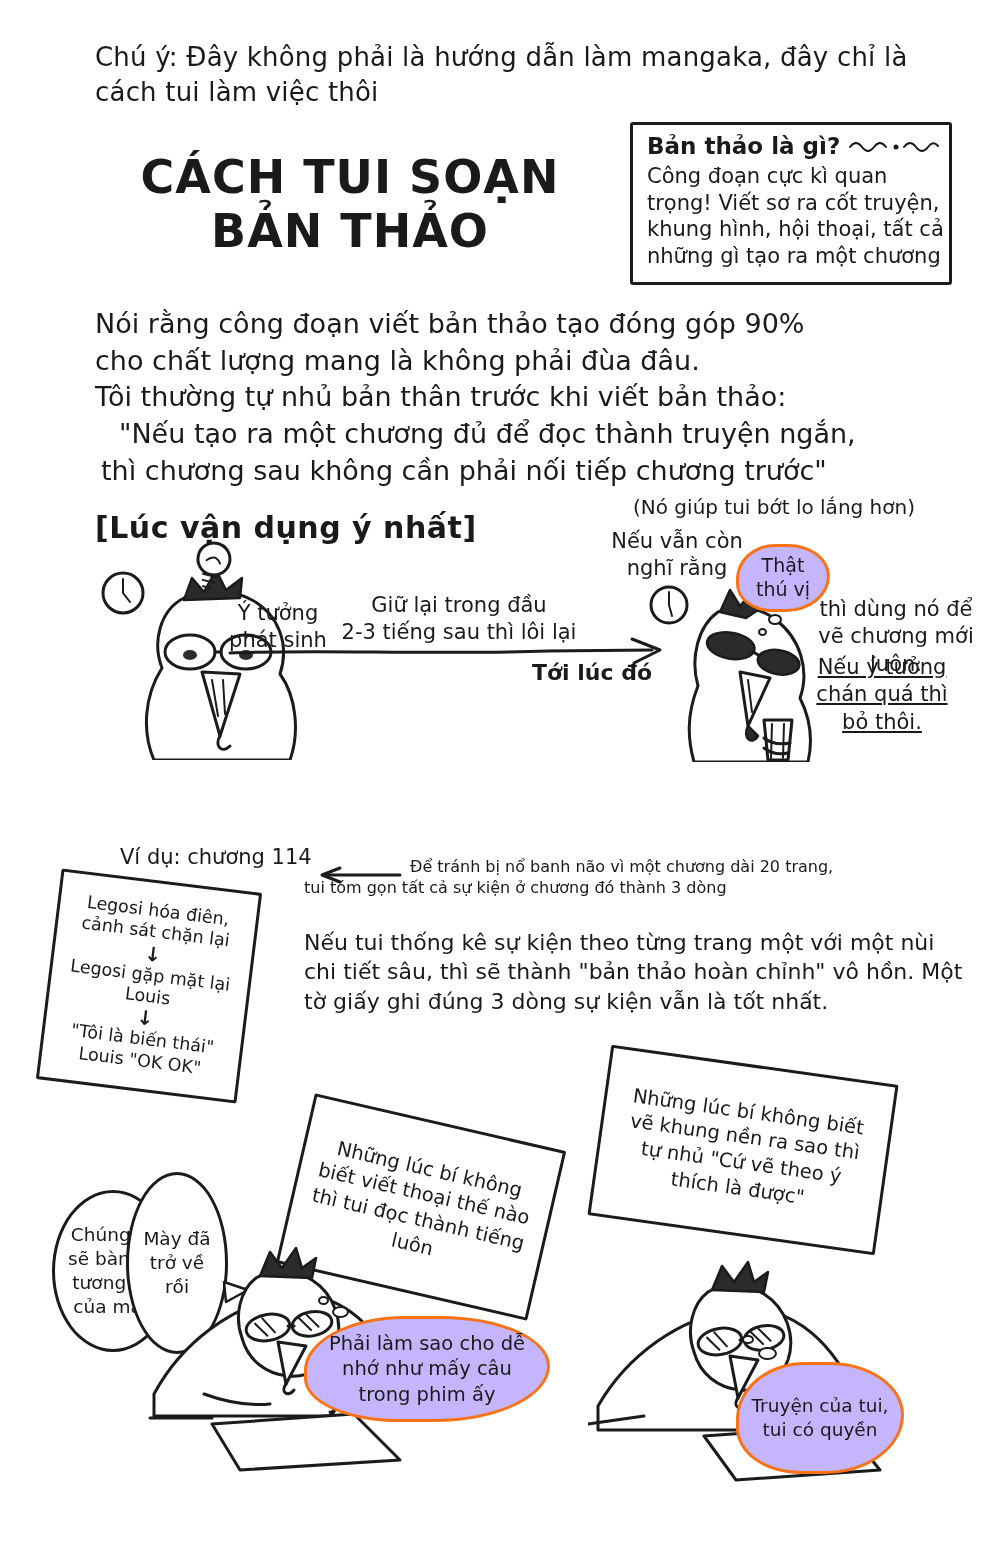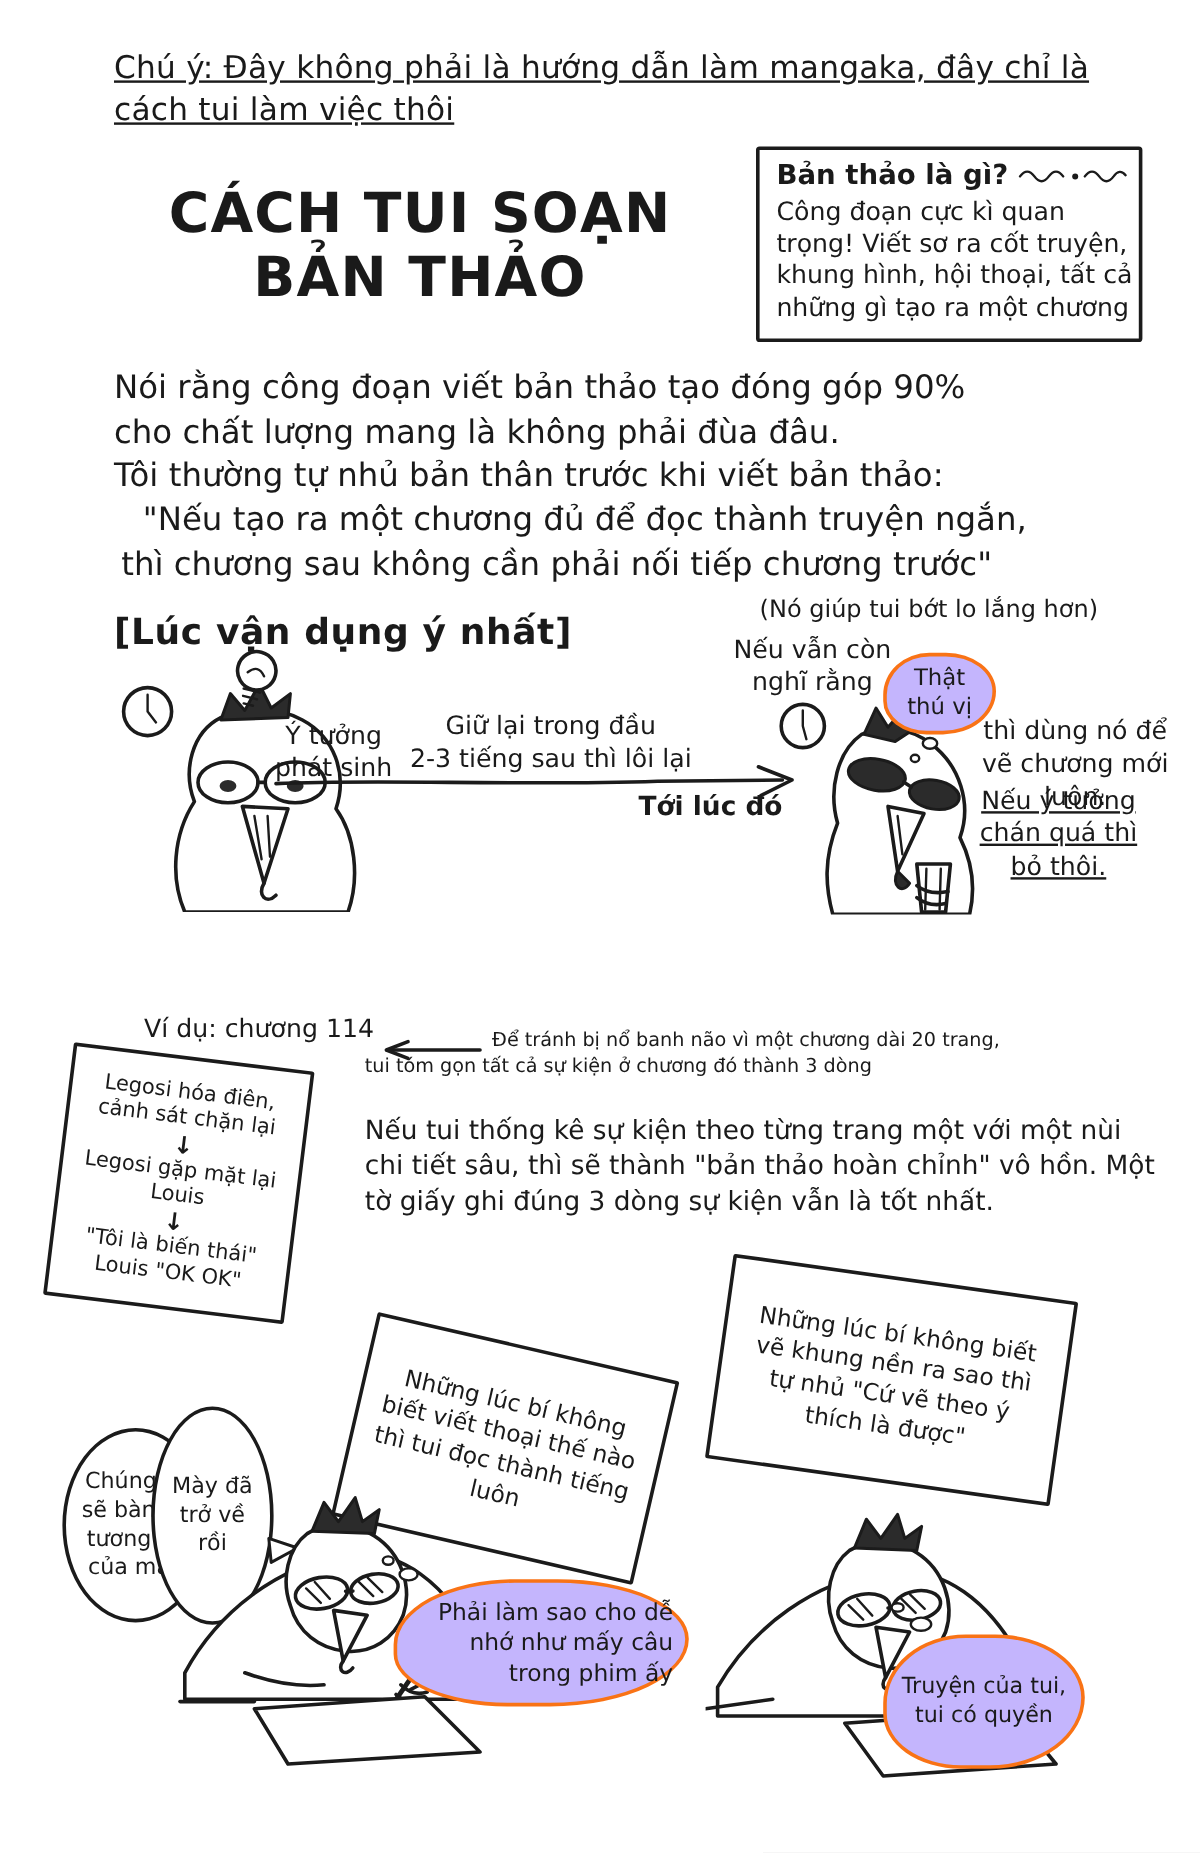--- a/index.html
+++ b/index.html
@@ -12,21 +12,21 @@
   .abs { position:absolute; }
   .hw { font-family:"DejaVu Sans", sans-serif; color:#1a1a1a; }
   .center { text-align:center; }
   .right { text-align:right; }
   svg { display:block; }
   .ink { stroke:#1b1b1b; fill:none; stroke-width:3; stroke-linecap:round; stroke-linejoin:round; }
   .ink-fill { stroke:#1b1b1b; fill:#ffffff; stroke-width:3; stroke-linecap:round; stroke-linejoin:round; }
   .ink-dark { stroke:#1b1b1b; fill:#2b2b2b; stroke-width:2.5; stroke-linejoin:round; }
   .thin { stroke-width:2; }
 
-  .note-text { font-size:26px; line-height:1.35; letter-spacing:.2px;text-decoration:underline; }
+  .note-text { font-size:26px; line-height:1.35; letter-spacing:.2px; }
   .page-title { font-size:46px; font-weight:800; line-height:1.18; letter-spacing:1px; }
 
   .info-box {
     border:3px solid #1b1b1b; border-radius:3px;
     padding:8px 4px 12px 14px; background:#fff;
   }
   .info-box-heading { font-size:23px; font-weight:600; display:flex; align-items:center; gap:8px; }
   .info-box-body { font-size:21px; line-height:1.27; margin-top:4px; }
 
   .intro { font-size:27px; line-height:1.36; }
@@ -240,21 +240,21 @@
     <path class="ink" style="stroke-width:4" d="M210,150 L178,196"></path>
     <path class="ink thin" d="M178,196 L172,204"></path>
     <path class="ink" d="M186,178 q10,10 22,6 M182,186 q8,8 18,5"></path>
     <path class="ink" d="M56,168 C78,176 102,180 122,178"></path>
     <path class="ink" d="M2,192 L64,192"></path>
     <path class="ink-fill" d="M64,198 L206,188 L252,234 L92,244 Z"></path>
   </svg>
 
   <div class="dot" style="left:318px; top:1296px; width:11px; height:9px;"></div>
   <div class="dot" style="left:332px; top:1306px; width:17px; height:12px;"></div>
-  <div class="cloud" style="left:328px; top:1316px; width:246px; height:106px;text-align:right;">
+  <div class="cloud" style="left:304px; top:1316px; width:246px; height:106px;">
     <div class="hw cloud-txt">Phải làm sao cho dễ nhớ như mấy câu trong phim ấy</div>
   </div>
 
   <svg class="abs" style="left:588px; top:1242px;" width="300" height="240" viewBox="0 0 300 240">
     <path class="ink-fill" d="M10,164 C40,112 92,76 146,68 C196,60 240,92 268,152 L278,188 L10,188 Z"></path>
     <path class="ink-fill" d="M120,50 C104,62 98,88 106,110 C112,132 130,146 152,148 C174,150 192,138 200,118 C208,94 198,66 176,52 C158,40 136,40 120,50 Z"></path>
     <path class="ink-dark" d="M124,48 L134,24 L146,40 L160,20 L166,40 L180,30 L176,50 Z"></path>
     <g transform="rotate(-10 152 98)">
       <ellipse class="ink-fill" cx="132" cy="96" rx="22" ry="13"></ellipse>
       <ellipse class="ink-fill" cx="176" cy="100" rx="20" ry="12"></ellipse>

